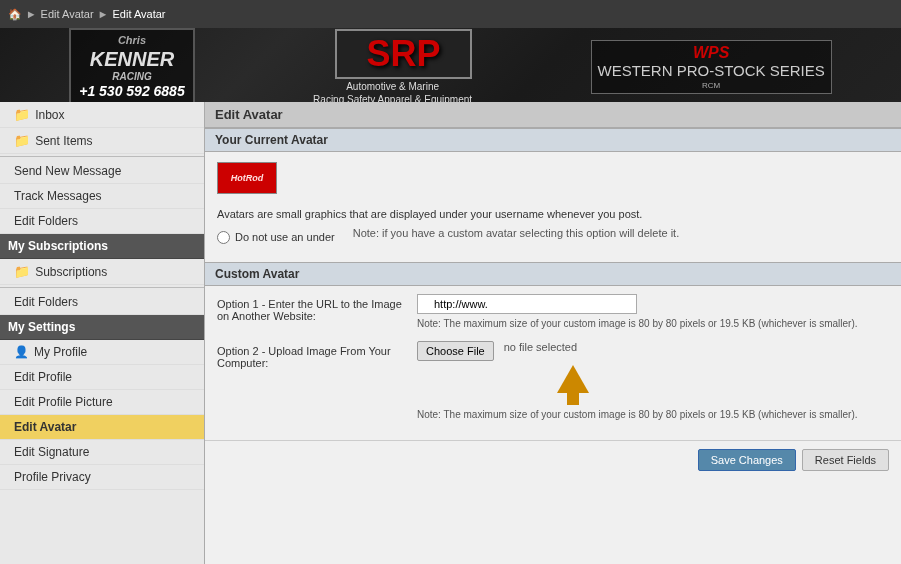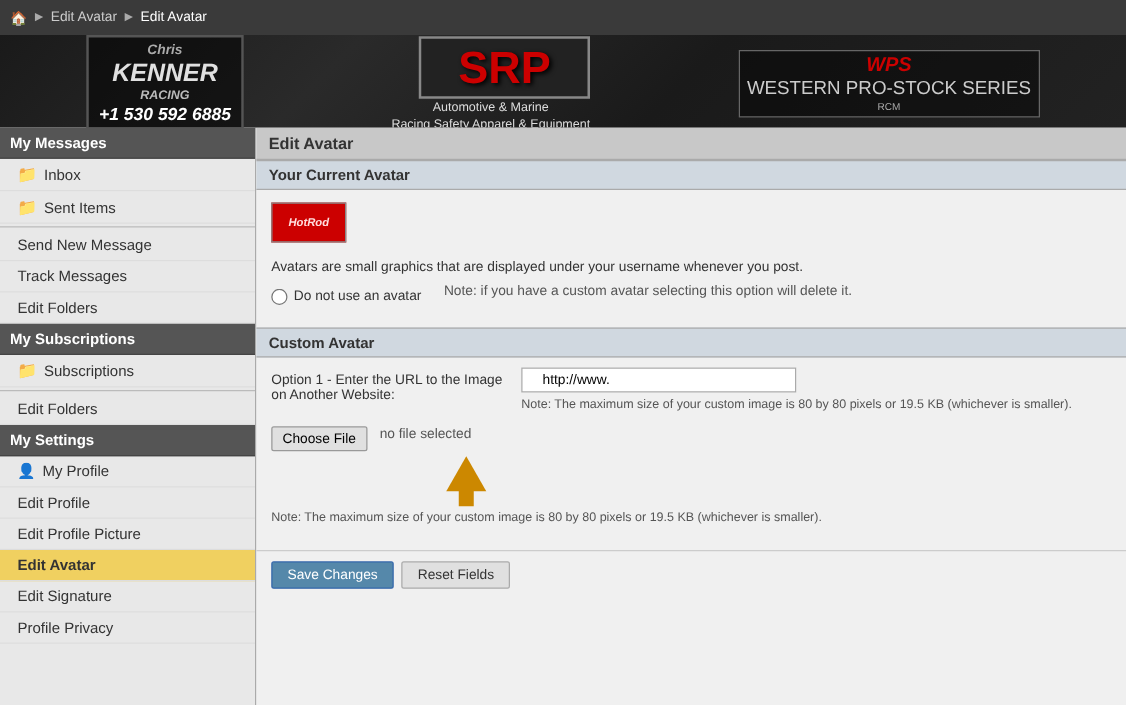--- a/index.html
+++ b/index.html
@@ -224,20 +224,21 @@
       cursor: pointer;
       border-radius: 2px;
     }
     .no-file-label {
       font-size: 11px;
       color: #555;
     }
 
     .footer-buttons {
       display: flex;
+      justify-content: flex-end;
       gap: 6px;
       padding: 8px 12px;
       border-top: 1px solid #ccc;
     }
     .btn-save {
       background: #5588aa;
       color: #fff;
       border: 1px solid #3366aa;
       padding: 4px 12px;
       font-size: 11px;
@@ -300,21 +301,20 @@
       <div style="font-size:15px;color:#ccc;">WESTERN PRO-STOCK SERIES</div>
       <div style="font-size:8px;color:#aaa;margin-top:2px;">RCM</div>
     </div>
   </div>
 </div>
 
 <div class="main-layout">
 
   <div class="sidebar">
 
-    <div class="sidebar-section-header">My Messages</div>
     <div class="sidebar-item">
       <span class="folder-icon">📁</span>
       <span>Inbox</span>
     </div>
     <div class="sidebar-item">
       <span class="folder-icon">📁</span>
       <span>Sent Items</span>
     </div>
     <div class="sidebar-divider"></div>
     <div class="sidebar-item">
@@ -367,41 +367,42 @@
     <div class="section-body">
       <div class="avatar-display">
         <div class="avatar-img-placeholder">
           <span style="font-size:9px;font-style:italic;color:#ffdddd;">HotRod</span>
         </div>
         <div class="avatar-description-block">
           <div class="avatar-description">Avatars are small graphics that are displayed under your username whenever you post.</div>
           <div style="display:flex;align-items:flex-start;gap:8px;margin-top:4px;">
             <div class="radio-row">
               <input type="radio" name="avatar-option" style="">
-              <span>Do not use an avatar</span>
+              <span>Do not use an under</span>
             </div>
             <div class="note-text">Note: if you have a custom avatar selecting this option will delete it.</div>
           </div>
         </div>
       </div>
     </div>
 
     <div class="section-title">Custom Avatar</div>
     <div class="custom-section-body">
 
 
       <div class="option-row">
         <div class="option-label">Option 1 - Enter the URL to the Image on Another Website:</div>
         <div class="option-input-block">
           <input type="text" class="url-input" value="http://www." style="">
           <div class="option-note">Note: The maximum size of your custom image is 80 by 80 pixels or 19.5 KB (whichever is smaller).</div>
         </div>
       </div>
 
       <div class="option-row">
+        <div class="option-label">Option 2 - Upload Image From Your Computer:</div>
         <div class="option-input-block">
           <div class="file-row">
             <button class="choose-file-btn">Choose File</button>
             <span class="no-file-label">no file selected</span>
           </div>
           <div class="arrow-container">
             <div style="display:flex;flex-direction:column;align-items:center;">
               <div style="width:0;height:0;border-left:16px solid transparent;border-right:16px solid transparent;border-bottom:28px solid #cc8800;"></div>
               <div style="width:12px;height:14px;background:#cc8800;margin-top:-2px;"></div>
             </div>

